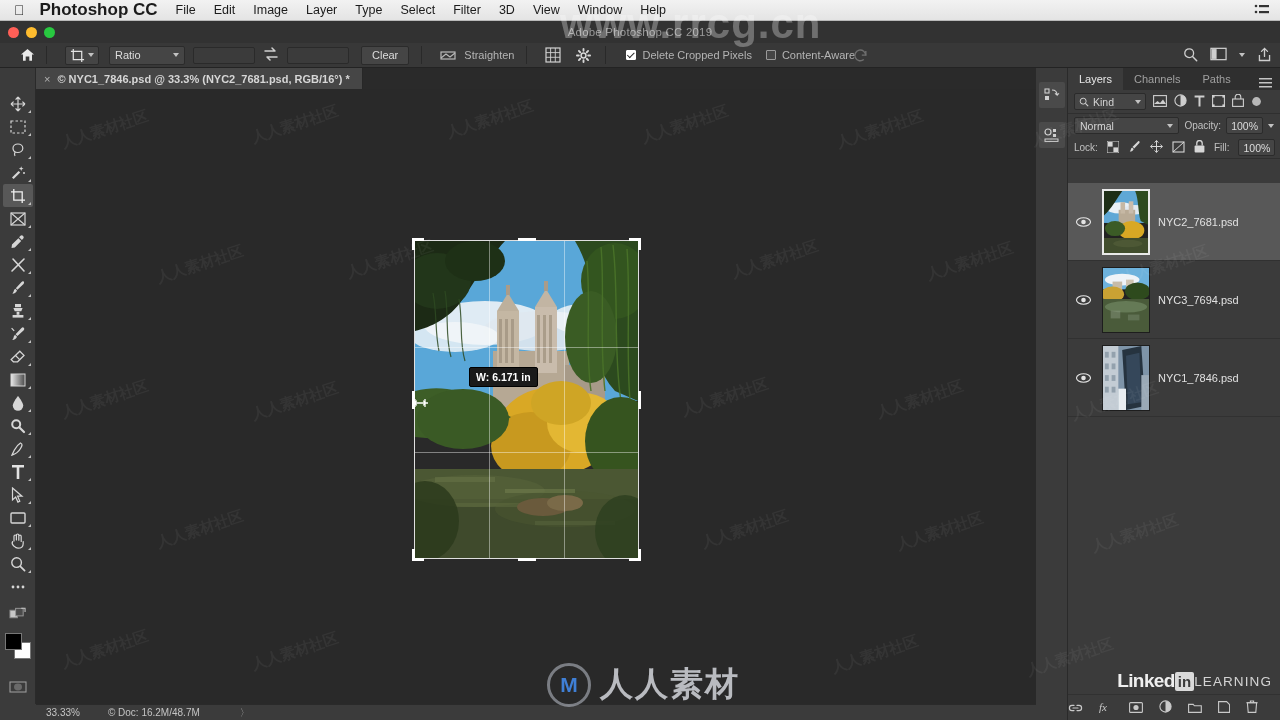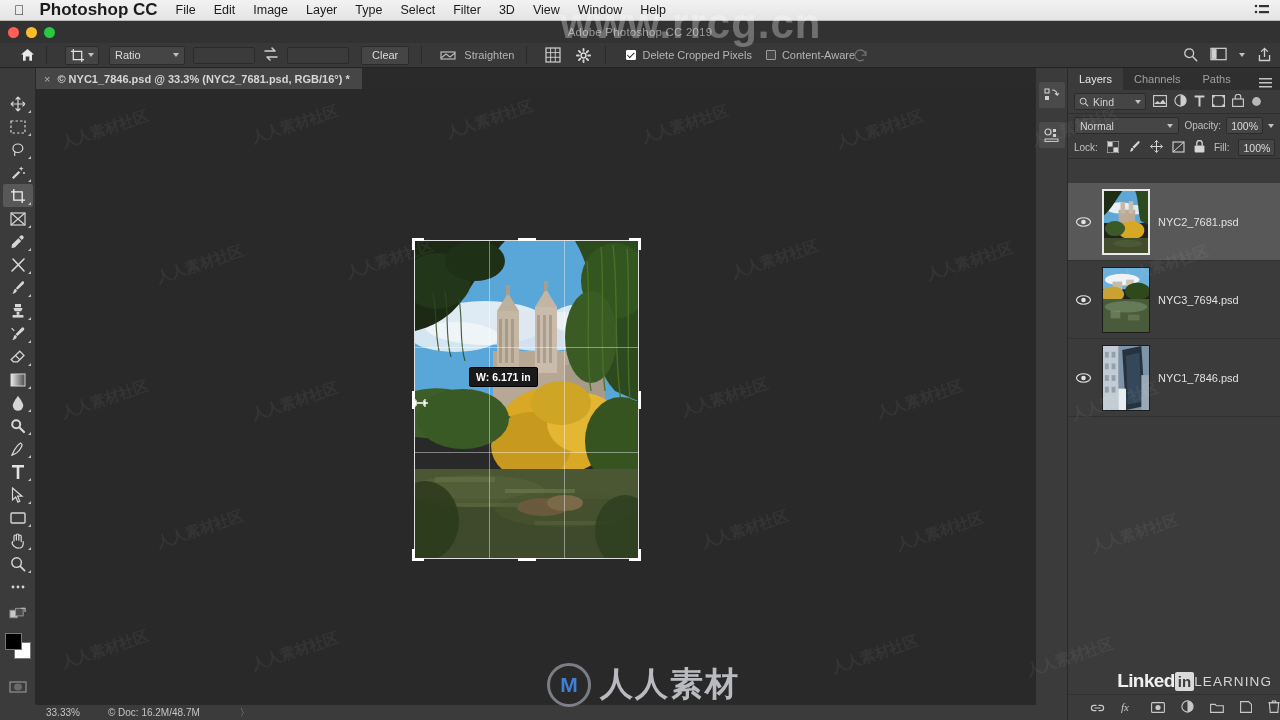--- a/index.html
+++ b/index.html
@@ -166,21 +166,21 @@
   .layer.selected { background:#585858; }
   .eye { width:22px; display:flex; justify-content:center; }
   .thumb {
     width:48px; height:66px; background:#222; overflow:hidden; flex:0 0 auto;
     border:1px solid #1d1d1d; position:relative;
   }
   .thumb.sel-border { border:2px solid #e9e9e9; }
   .layer-name { color:#e0e0e0; font-size:11px; }
   .panel-footer {
     position:absolute; bottom:0; left:0; right:0; height:26px; background:#3b3b3b;
-    display:flex; align-items:center; justify-content:flex-end; gap:16px;
+    display:flex; align-items:center; justify-content:flex-start; gap:16px;
     border-top:1px solid #313131;
   }
 
   
   .lil {
     position:absolute; right:8px; bottom:28px;
     display:flex; align-items:center; opacity:.92;
   }
   .lil .linked { color:#ffffff; font-weight:bold; font-size:19px; letter-spacing:-.6px; }
   .lil .in-box { background:#e8e8e8; color:#3b3b3b; font-weight:bold; font-size:15px; padding:0 3px; border-radius:2px; line-height:19px;}

